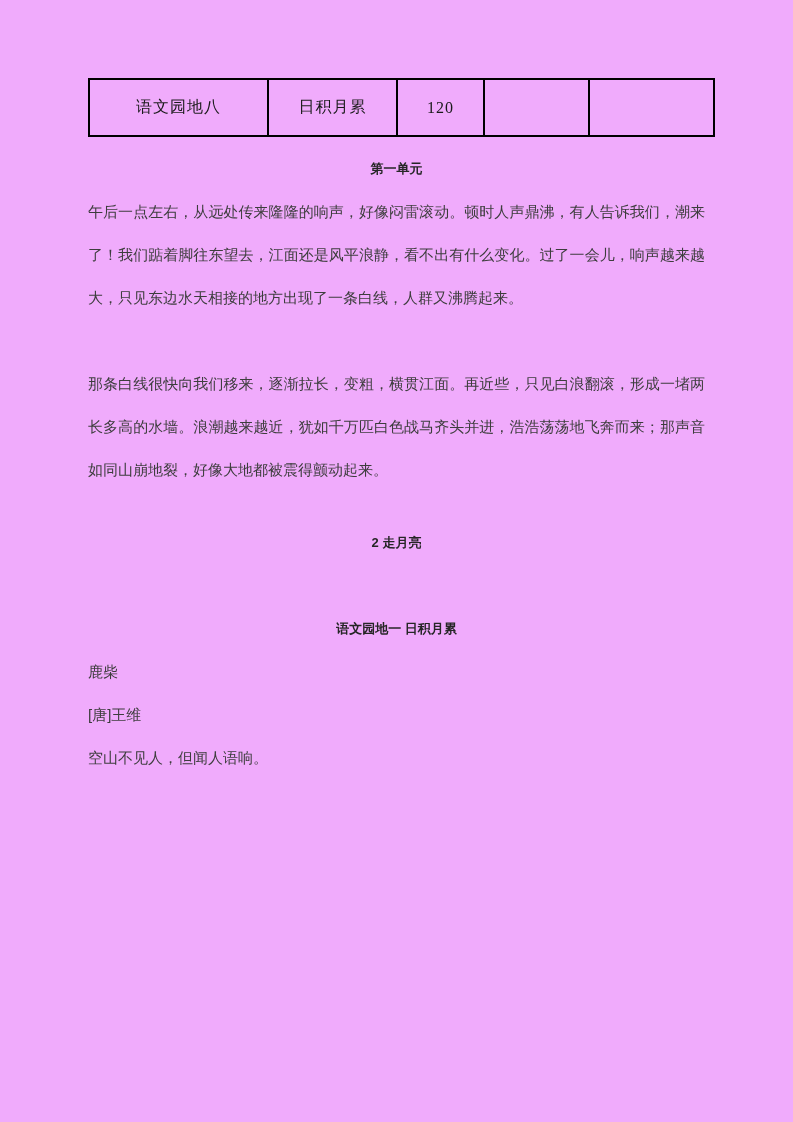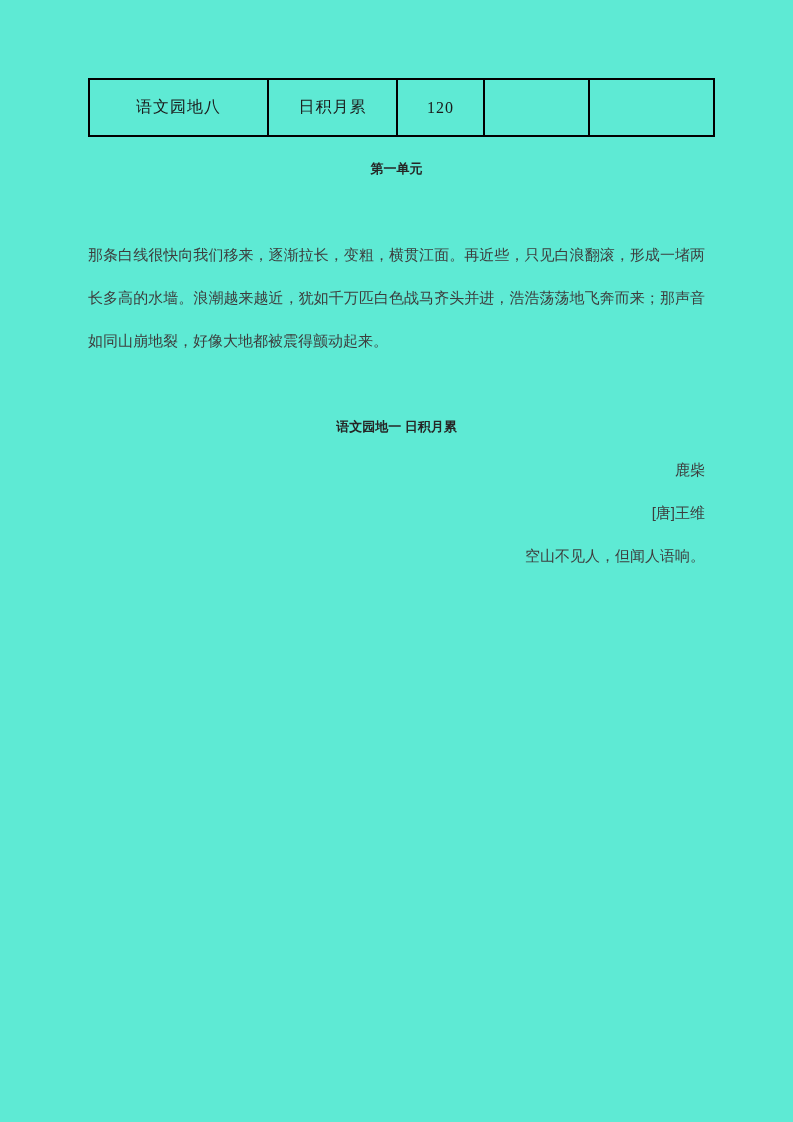--- a/index.html
+++ b/index.html
@@ -12,21 +12,21 @@
     height: 1122px;
     font-family: "Liberation Sans", "DejaVu Sans", sans-serif;
     color: #3d3d3d;
     overflow: hidden;
   }
   .doc {
     box-sizing: border-box;
     width: 793px;
     height: 1122px;
     padding: 78px 88px 0 88px;
-    background: #5eead4;
+    background: #f0abfc;
   }
   
   table.header-table {
     border-collapse: collapse;
     table-layout: fixed;
     width: 617px;
     font-family: "Liberation Serif", "DejaVu Serif", serif;
     font-size: 16px;
     color: #1a1a1a;
     letter-spacing: 1px;
@@ -60,21 +60,21 @@
     line-height: 43px;
     color: #3d3d3d;
     text-align: justify;
     margin: 0;
   }
   .para-gap { margin-top: 43px; }
   .heading-gap { margin-top: 30px; }
   .indent2 { text-indent: 2em; }
   
   .poem-line {
-    text-align: right;
+    text-align: left;
     font-size: 15px;
     line-height: 43px;
     color: #3d3d3d;
     margin: 0;
   }
 </style>
 </head>
 <body>
 
 <div class="doc">
@@ -87,23 +87,25 @@
         <td class="col3">120</td>
         <td class="col4"></td>
         <td class="col5"></td>
       </tr>
     </tbody>
   </table>
 
   <p class="h-center unit-heading">第一单元</p>
 
 
+  <p class="para">午后一点左右，从远处传来隆隆的响声，好像闷雷滚动。顿时人声鼎沸，有人告诉我们，潮来了！我们踮着脚往东望去，江面还是风平浪静，看不出有什么变化。过了一会儿，响声越来越大，只见东边水天相接的地方出现了一条白线，人群又沸腾起来。</p>
 
   <p class="para para-gap">那条白线很快向我们移来，逐渐拉长，变粗，横贯江面。再近些，只见白浪翻滚，形成一堵两长多高的水墙。浪潮越来越近，犹如千万匹白色战马齐头并进，浩浩荡荡地飞奔而来；那声音如同山崩地裂，好像大地都被震得颤动起来。</p>
 
+  <p class="h-center heading-gap">2 走月亮</p>
 
 
   <p class="h-center para-gap">语文园地一 日积月累</p>
 
   <p class="poem-line">鹿柴</p>
 
   <p class="poem-line">[唐]王维</p>
 
   <p class="poem-line">空山不见人，但闻人语响。</p>
 

